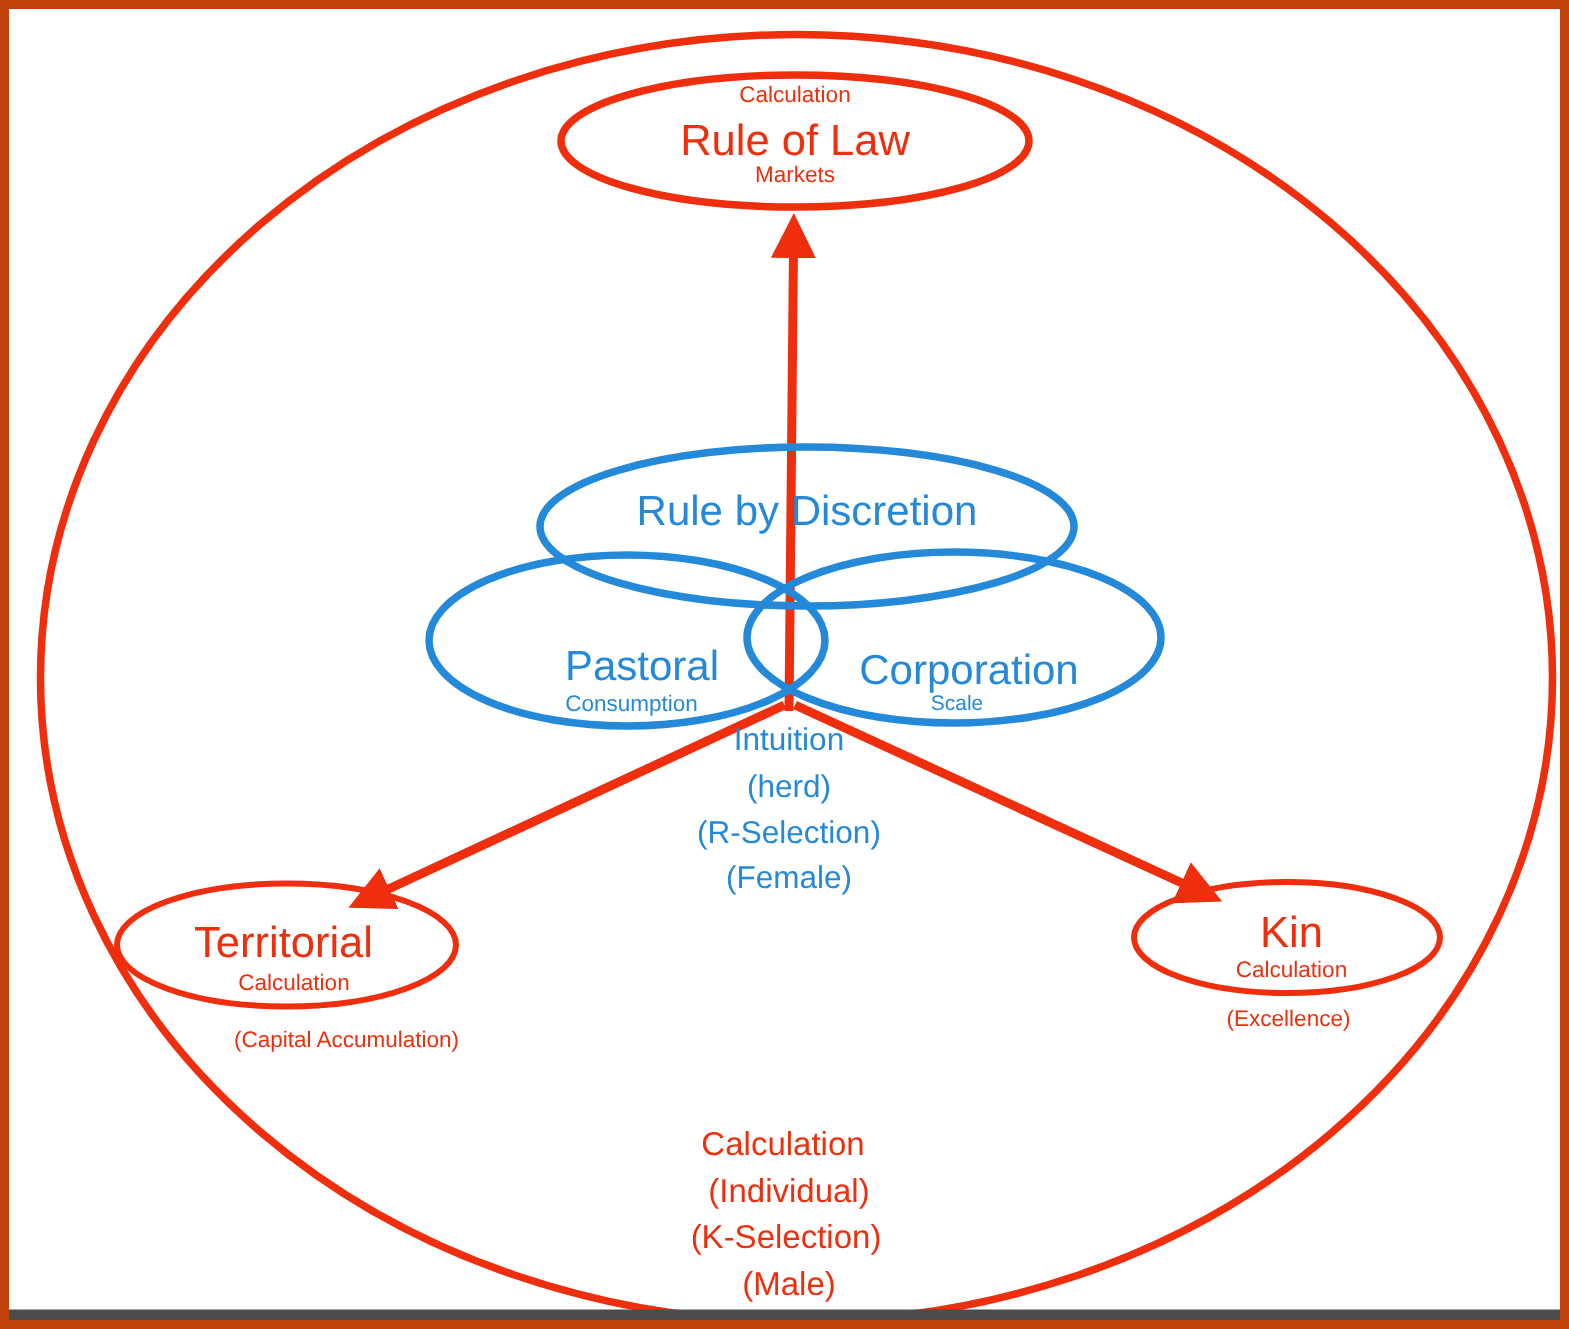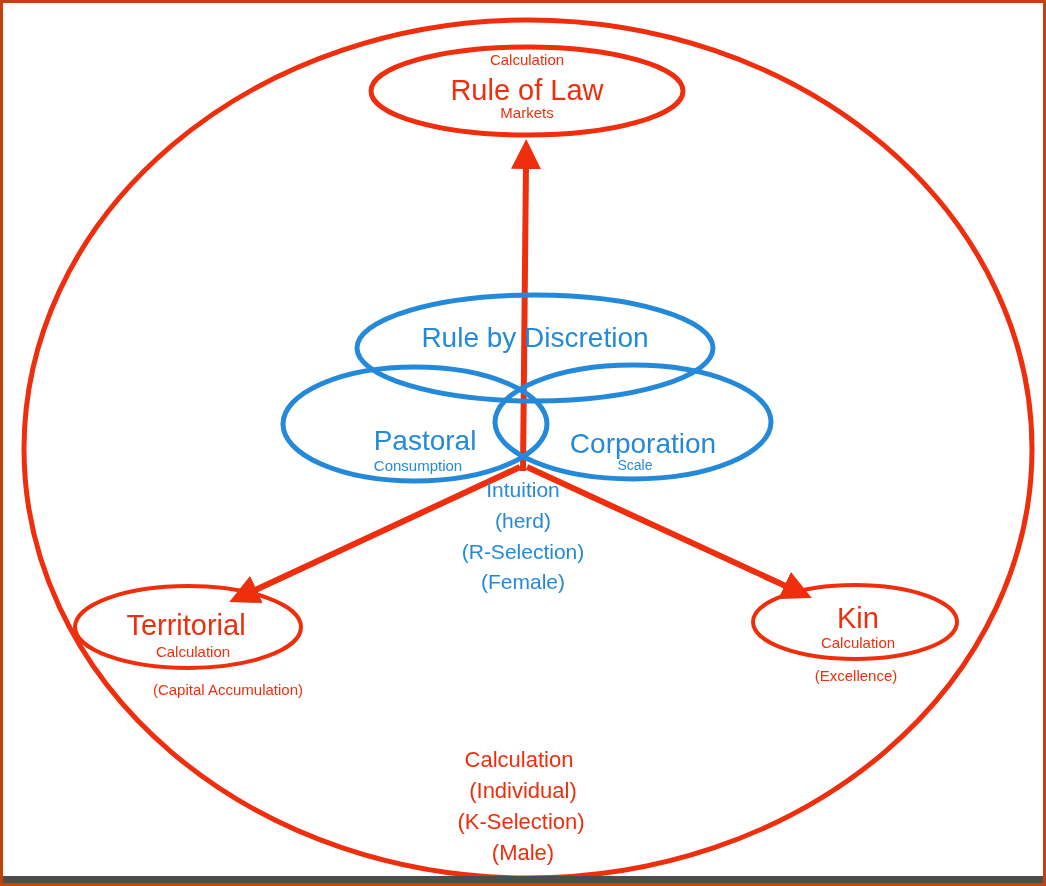--- a/index.html
+++ b/index.html
@@ -5,21 +5,21 @@
   html, body {
     margin: 0;
     padding: 0;
     background: #ffffff;
   }
   .canvas {
     position: relative;
     width: 1046px;
     height: 886px;
     background: #ffffff;
-    border: 3px solid #c2410c;
+    border: 6px solid #c2410c;
     box-sizing: border-box;
     overflow: hidden;
     font-family: "Liberation Sans", sans-serif;
   }
   .canvas svg {
     position: absolute;
     top: 0;
     left: 0;
   }
   .bottom-bar {

